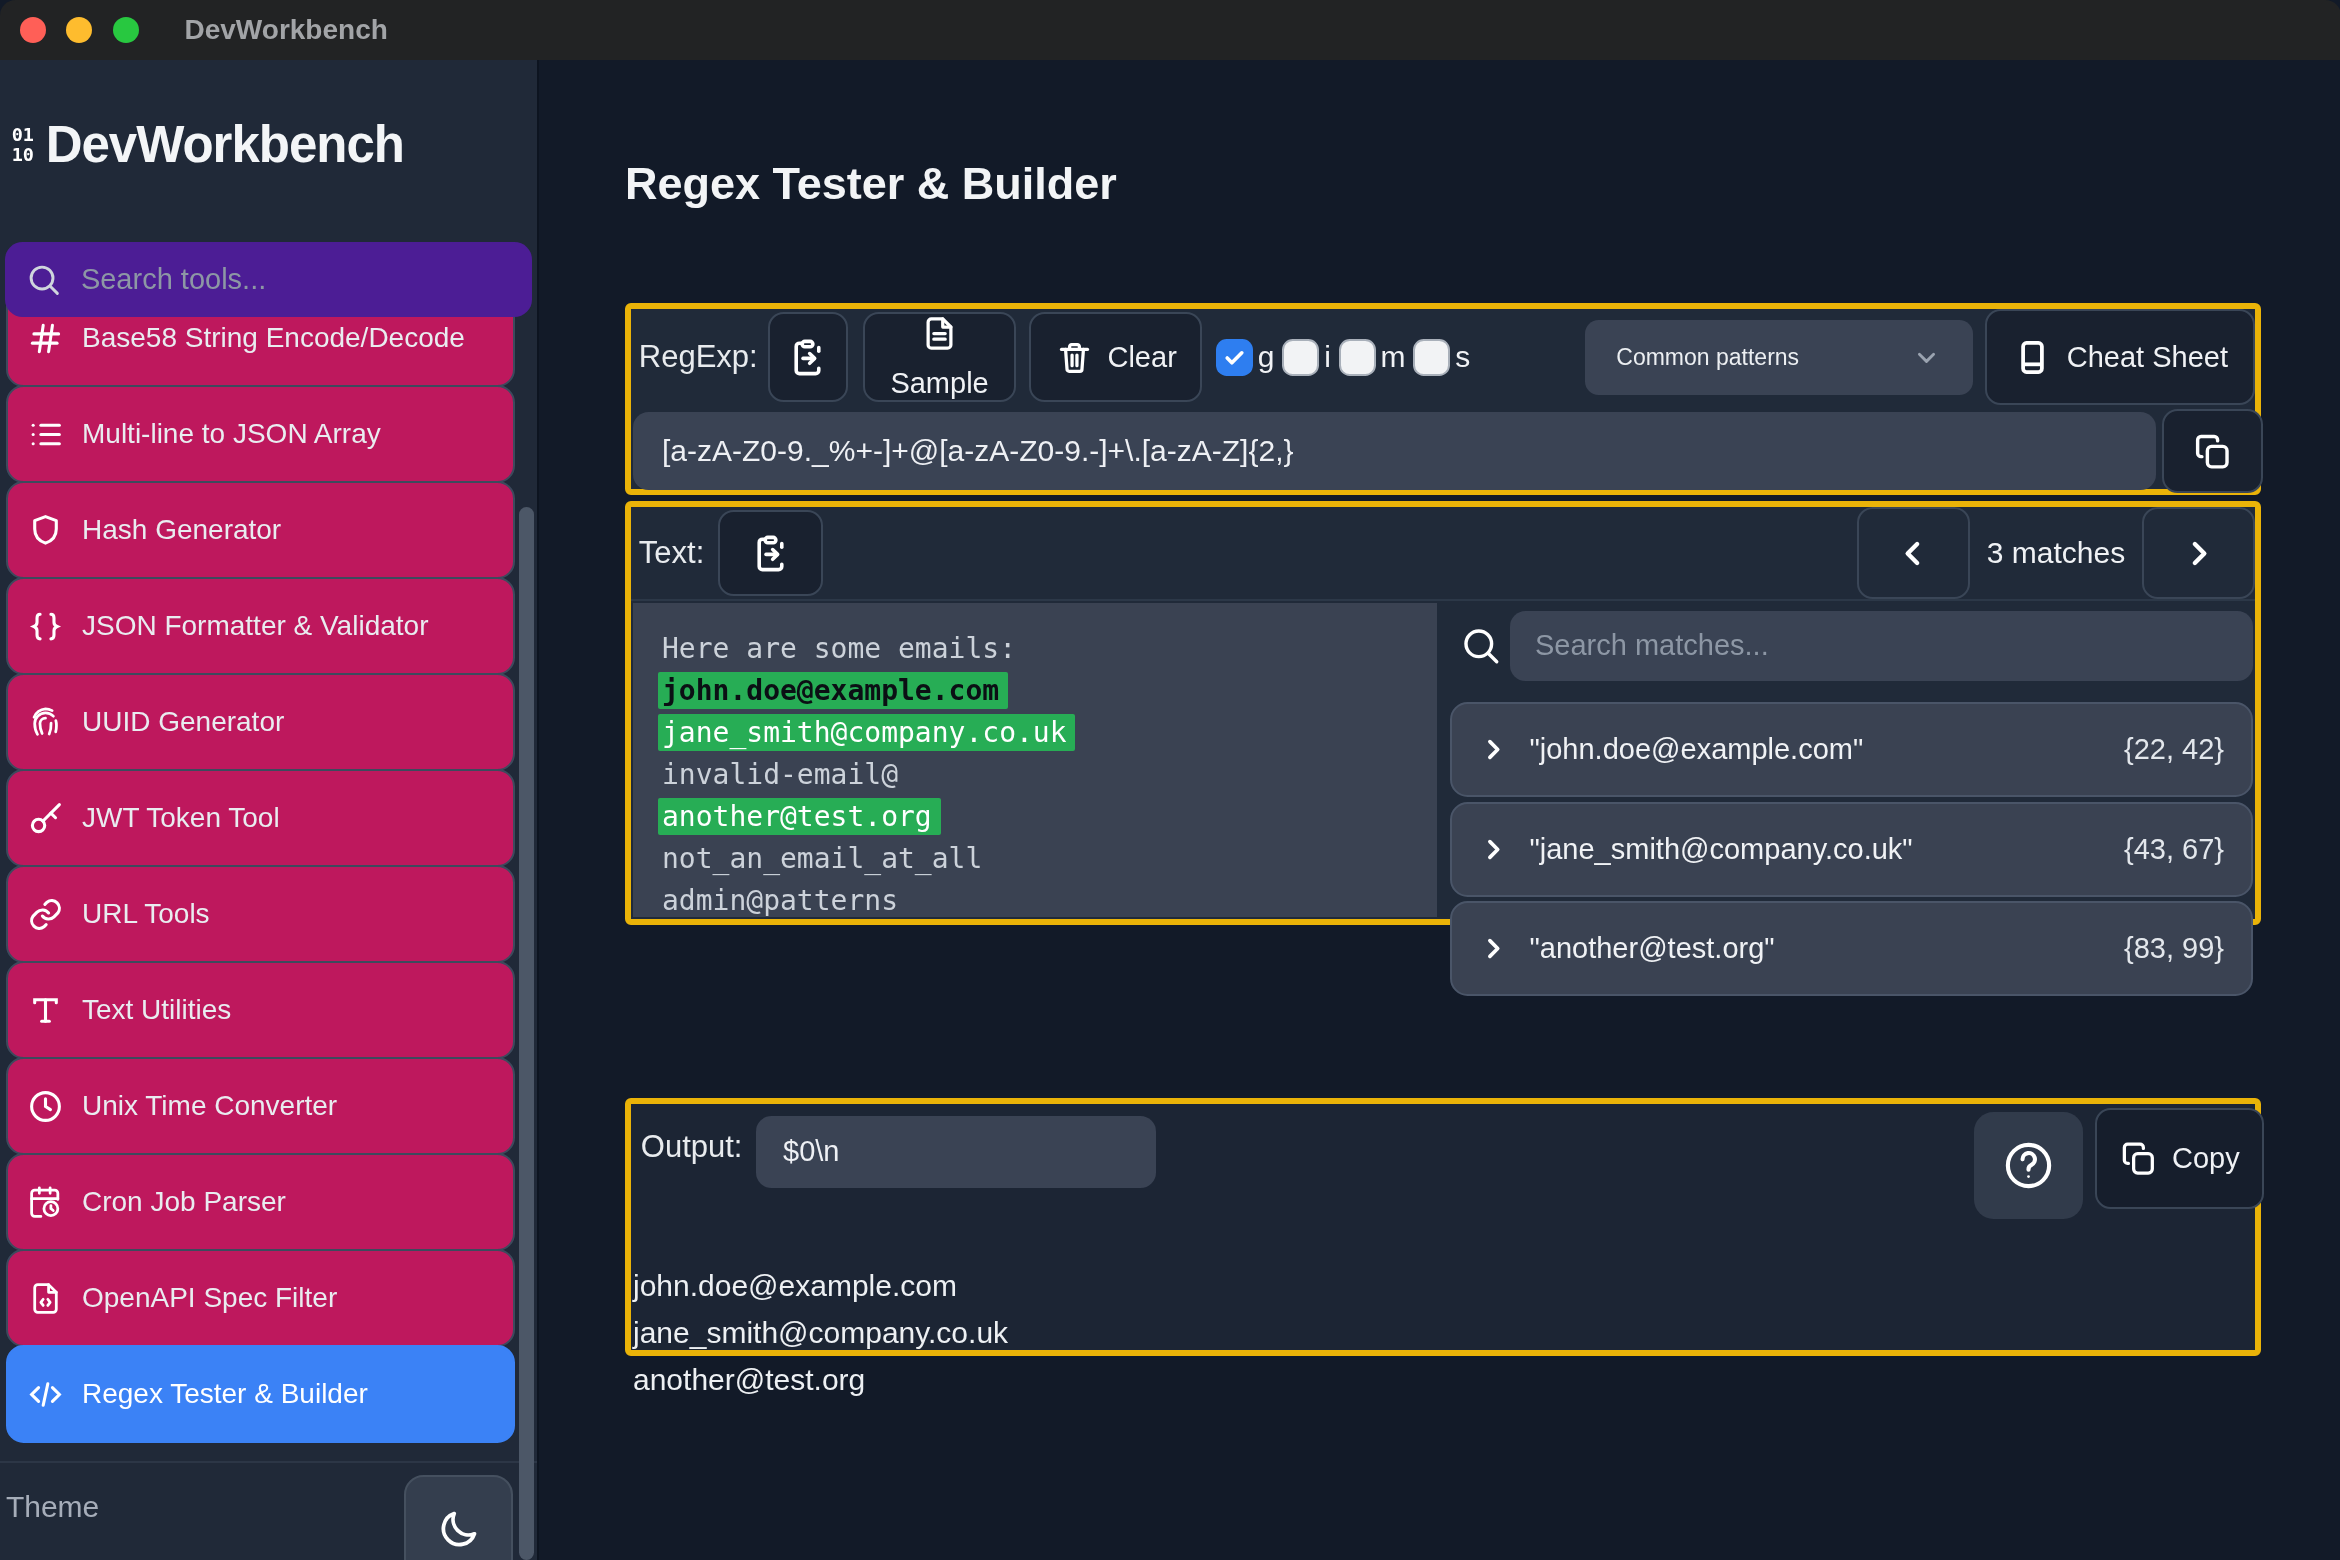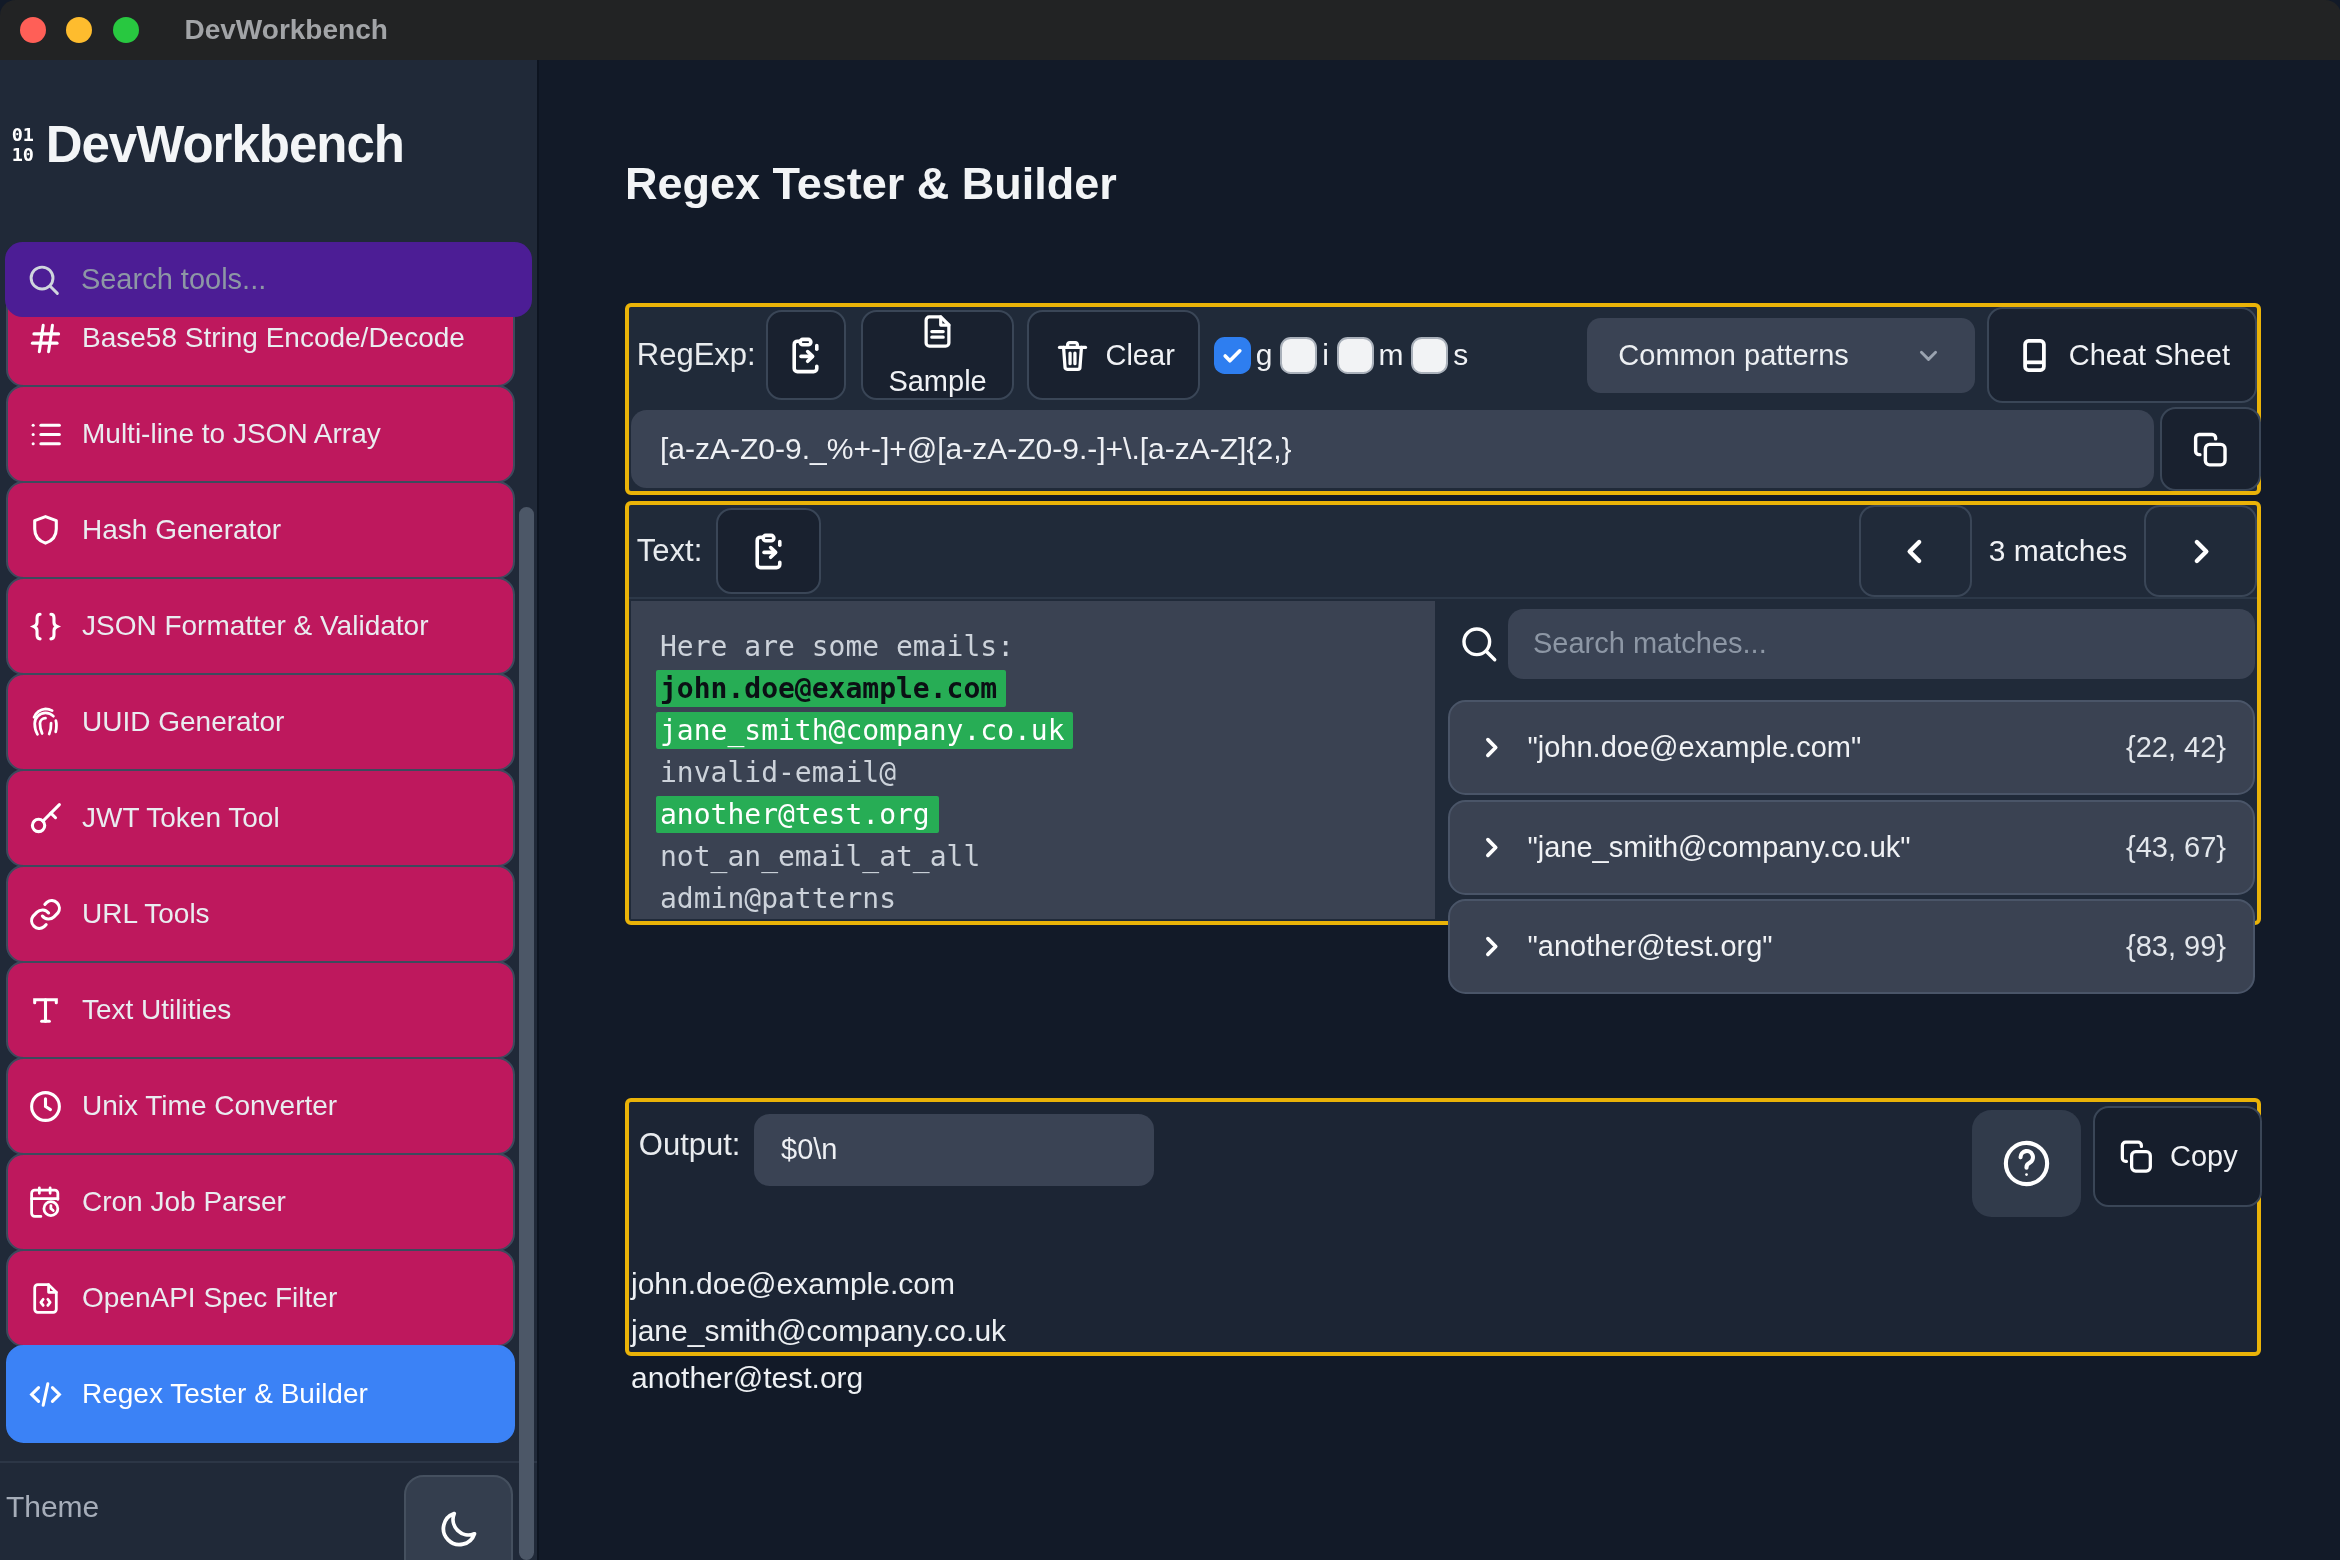--- a/index.html
+++ b/index.html
@@ -26,21 +26,21 @@
   .tool-item.selected { background:#3b82f6; border-color:#3b82f6; color:#ffffff; position:relative; z-index:2; }
   .tool-item svg { flex:0 0 auto; }
   .side-scrollbar { position:absolute; right:2.9px; top:447px; bottom:0; width:15.6px; background:#4c5767; border-radius:7.8px; z-index:4; }
   .theme-row { position:absolute; bottom:0; left:0; right:0; height:99px; border-top:2px solid #2c3646; }
   .theme-label { position:absolute; left:5.9px; top:27px; font-size:30px; color:#a6adb9; }
   .moon-btn { position:absolute; right:24.4px; top:11.7px; width:109px; height:109px; background:#343e4e; border:2px solid #45505f; border-radius:19.5px; display:flex; align-items:center; justify-content:center; cursor:pointer; }
 
   
   .main { position:absolute; left:541px; top:60px; right:0; bottom:0; }
   .page-title { position:absolute; left:84px; top:98px; font-size:45px; font-weight:bold; color:#f2f4f6; }
-  .panel { position:absolute; left:84px; width:1636px; background:#202a39; border:4px solid #eab308; border-radius:5.9px; }
+  .panel { position:absolute; left:84px; width:1636px; background:#202a39; border:6px solid #eab308; border-radius:5.9px; }
   .panel.regexp { top:243px; height:192px; }
   .panel.textsec { top:441px; height:424px;padding-left:48px; }
   .panel.output { top:1038px; height:258px; background:#1c2534; }
 
   .row-label { font-size:31px; color:#e8ebee; }
   .btn { display:flex; align-items:center; justify-content:center; gap:13.7px; background:#19212f; border:2px solid #3a4657; border-radius:15.6px; color:#f0f2f5; font-size:29px; cursor:pointer; }
 
   
   .rx-toolbar { position:absolute; top:0; left:0; right:0; height:96px; display:flex; align-items:center; padding-left:7.8px; }
   .rx-toolbar .row-label { width:129px; }
@@ -48,21 +48,21 @@
   .btn.sample { height:90px; padding:0 25px; margin-left:15.6px;flex-direction:column; }
   .btn.clear { height:90px; padding:0 23.4px; margin-left:13.7px; }
   .flags { display:flex; align-items:center; margin-left:13.7px; }
   .flag { display:flex; align-items:center; cursor:pointer; }
   .cb { width:37px; height:37px; border-radius:10.7px; display:flex; align-items:center; justify-content:center; }
   .cb.checked { background:#2e7ef0; }
   .cb.unchecked { background:#f2f3f5; border:2px solid #a9b0ba; }
   .flag-label { font-size:30px; color:#f0f2f5; margin:0 7.8px 0 4.9px; }
   .spacer { flex:1; }
   .select { width:388px; height:75px; background:#3a4354; border-radius:13.7px; display:flex; align-items:center; padding:0 31px; cursor:pointer; }
-  .select .sel-text { font-size:29px; color:#eceff2; }
+  .select .sel-text { font-size:23px; color:#eceff2; }
   .select svg { margin-left:auto; }
   .btn.cheat { width:270px; height:96px; margin-left:11.7px; }
 
   .rx-input { position:absolute; left:2px; top:103px; width:1523px; height:78px; background:#3a4354; border:none; border-radius:15.6px; font-size:30px; color:#eef0f4; padding:0 29px; outline:none; font-family:"Liberation Sans",sans-serif; }
   .btn.copy-sq { position:absolute; left:1531px; top:100px; width:101px; height:84px; }
 
   
   .tx-header { position:absolute; top:0; left:0; right:0; height:94px; display:flex; align-items:center; padding:0 0 0 7.8px; border-bottom:2px solid #2c3848; }
   .btn.paste2 { width:105px; height:86px; margin-left:13.7px; }
   .btn.nav { width:113px; height:92px; background:transparent; }

